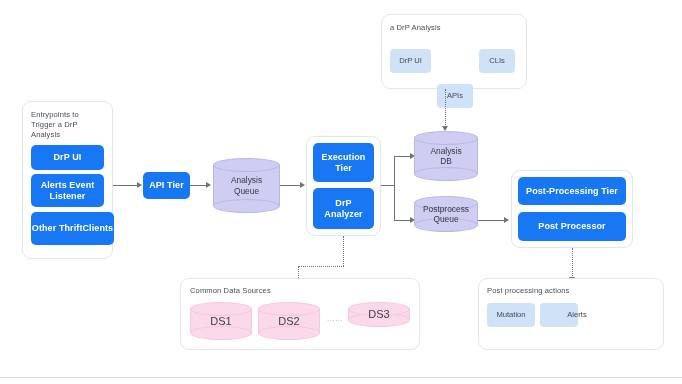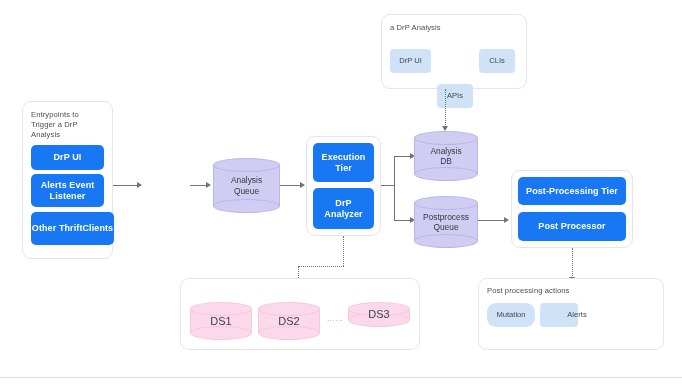--- a/index.html
+++ b/index.html
@@ -74,20 +74,23 @@
     <span>Listener</span>
   </div>
   <div class="btn" style="left:31px;top:212px;width:83px;height:33px;">
     <span>Other Thrift</span>
     <span>Clients</span>
   </div>
 
   <div class="ln lnh" style="left:113px;top:185px;width:25px;"></div>
   <div class="arrow r" style="left:137px;top:182.2px;"></div>
 
+  <div class="btn" style="left:143px;top:172px;width:47px;height:27px;">
+    <span>API Tier</span>
+  </div>
 
   <div class="ln lnh" style="left:190px;top:185px;width:17px;"></div>
   <div class="arrow r" style="left:206px;top:182.2px;"></div>
 
   <div class="cyl" style="left:213px;top:158px;width:67px;height:55px;">
     <div class="body"></div>
     <div class="bot"></div>
     <div class="sideL"></div>
     <div class="sideR"></div>
     <div class="top"></div>
@@ -126,21 +129,21 @@
     <div class="sideR"></div>
     <div class="top"></div>
     <div class="label">
       <div>
         <div>Analysis</div>
         <div>DB</div>
       </div>
     </div>
   </div>
 
-  <div class="cyl" style="left:414px;top:196px;width:64px;height:52px;">
+  <div class="cyl" style="left:414px;top:196px;width:64px;height:36px;">
     <div class="body"></div>
     <div class="bot"></div>
     <div class="sideL"></div>
     <div class="sideR"></div>
     <div class="top"></div>
     <div class="label">
       <div>
         <div>Postprocess</div>
         <div>Queue</div>
       </div>
@@ -174,20 +177,23 @@
 
   <div class="dot-v" style="left:445px;top:89px;height:38px;"></div>
   <div class="arrow d" style="left:442px;top:126px;"></div>
 
   <div class="dot-v" style="left:343px;top:236px;height:30px;"></div>
   <div class="dot-h" style="left:298px;top:266px;width:46px;"></div>
   <div class="dot-v" style="left:298px;top:266px;height:20px;"></div>
   <div class="arrow d" style="left:295px;top:285px;"></div>
 
   <div class="group" style="left:180px;top:278px;width:240px;height:72px;"></div>
+  <div class="group-title" style="left:190px;top:286px;width:200px;">
+    <span>Common Data Sources</span>
+  </div>
   <div class="cyl pink" style="left:190px;top:302px;width:62px;height:38px;">
     <div class="body"></div>
     <div class="bot"></div>
     <div class="sideL"></div>
     <div class="sideR"></div>
     <div class="top"></div>
     <div class="label">DS1</div>
   </div>
   <div class="cyl pink" style="left:258px;top:302px;width:62px;height:38px;">
     <div class="body"></div>
@@ -207,21 +213,21 @@
     <div class="label">DS3</div>
   </div>
 
   <div class="dot-v" style="left:572px;top:248px;height:30px;"></div>
   <div class="arrow d" style="left:569px;top:277px;"></div>
 
   <div class="group" style="left:478px;top:278px;width:186px;height:72px;"></div>
   <div class="group-title" style="left:487px;top:286px;width:170px;">
     <span>Post processing actions</span>
   </div>
-  <div class="chip" style="left:487px;top:303px;width:48px;height:24px;border-radius:9px;">
+  <div class="chip" style="left:487px;top:303px;width:48px;height:24px;">
     <span>Mutation</span>
   </div>
   <div class="chip" style="left:540px;top:303px;width:38px;height:24px;padding-left:36px;">
     <span>Alerts</span>
   </div>
 
   <div class="footer-rule" style="top:377px;"></div>
 
 </div>
 

